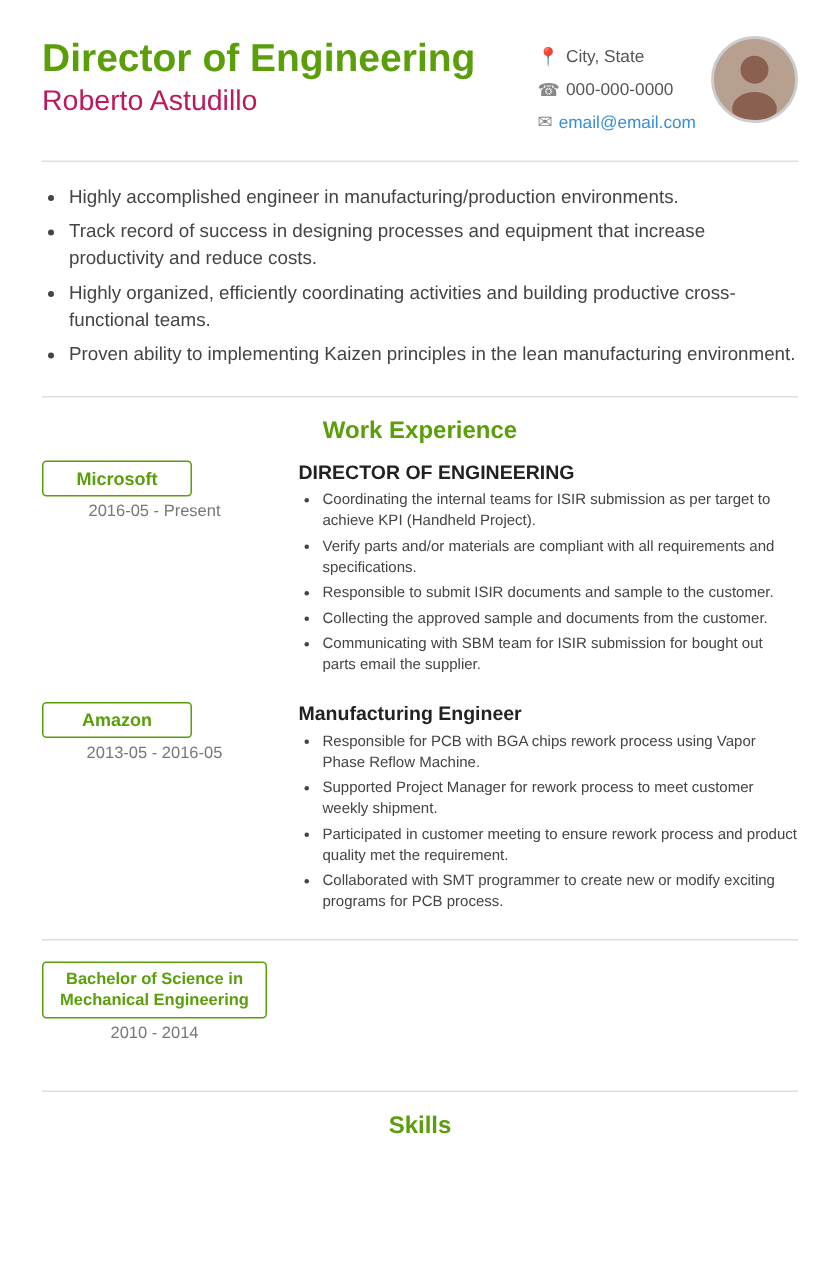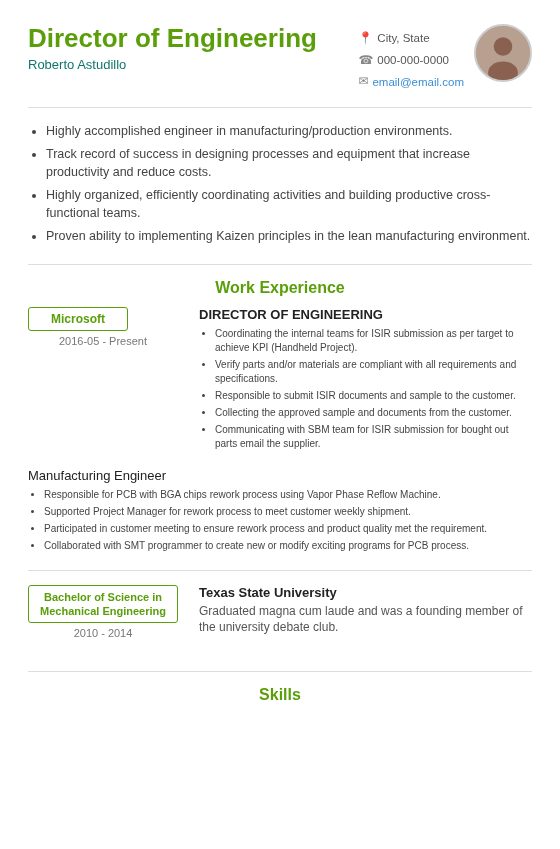--- a/index.html
+++ b/index.html
@@ -22,22 +22,22 @@
       border-bottom: 1px solid #ddd;
       margin-bottom: 14px;
     }
     .header-left h1 {
       font-size: 26px;
       font-weight: bold;
       color: #5a9e0a;
       line-height: 1.1;
     }
     .header-left .subtitle {
-      font-size: 13px;
-      color: #0f766e;
+      font-size: 19px;
+      color: #be185d;
       margin-top: 4px;
     }
     .header-right {
       display: flex;
       align-items: flex-start;
       gap: 10px;
     }
     .avatar-circle {
       width: 58px;
       height: 58px;
@@ -120,21 +120,21 @@
     
     .job-title {
       font-size: 13px;
       font-weight: bold;
       text-transform: uppercase;
       color: #222;
       margin-bottom: 5px;
     }
     .job-title-normal {
       font-size: 13px;
-      font-weight: normal;
+      font-weight: bold;
       color: #222;
       margin-bottom: 5px;
     }
     .job-bullets {
       padding-left: 16px;
       margin-bottom: 0;
     }
     .job-bullets li {
       font-size: 10px;
       color: #444;
@@ -242,20 +242,21 @@
           <ul class="job-bullets">
             <li>Coordinating the internal teams for ISIR submission as per target to achieve KPI (Handheld Project).</li>
             <li>Verify parts and/or materials are compliant with all requirements and specifications.</li>
             <li>Responsible to submit ISIR documents and sample to the customer.</li>
             <li>Collecting the approved sample and documents from the customer.</li>
             <li>Communicating with SBM team for ISIR submission for bought out parts email the supplier.</li>
           </ul>
         </div>
       </div>
       <div class="exp-block">
+        <div class="exp-left"><div class="company-box">Amazon</div><div class="company-date">2013-05 - 2016-05</div></div>
         <div class="exp-right">
           <div class="job-title-normal">Manufacturing Engineer</div>
           <ul class="job-bullets">
             <li>Responsible for PCB with BGA chips rework process using Vapor Phase Reflow Machine.</li>
             <li>Supported Project Manager for rework process to meet customer weekly shipment.</li>
             <li>Participated in customer meeting to ensure rework process and product quality met the requirement.</li>
             <li>Collaborated with SMT programmer to create new or modify exciting programs for PCB process.</li>
           </ul>
         </div>
       </div>
@@ -263,24 +264,20 @@
 </div>
 
 <hr class="section-divider">
 
 <div>
   <div class="exp-block">
     <div class="exp-left">
       <div class="company-box" style="font-size:11px; min-width:120px; white-space:normal; line-height:1.3;">Bachelor of Science in Mechanical Engineering</div>
       <div class="company-date">2010 - 2014</div>
     </div>
-    <div class="exp-right">
-      <div class="edu-school">Texas State University</div>
-      <div class="edu-desc">Graduated magna cum laude and was a founding member of the university debate club.</div>
-    </div>
   </div>
 </div>
 
 <hr class="section-divider">
 
 <div class="skills-section">
   <div style="text-align:center; margin-bottom:10px;">
     <span class="section-heading">Skills</span>
   </div>
 

